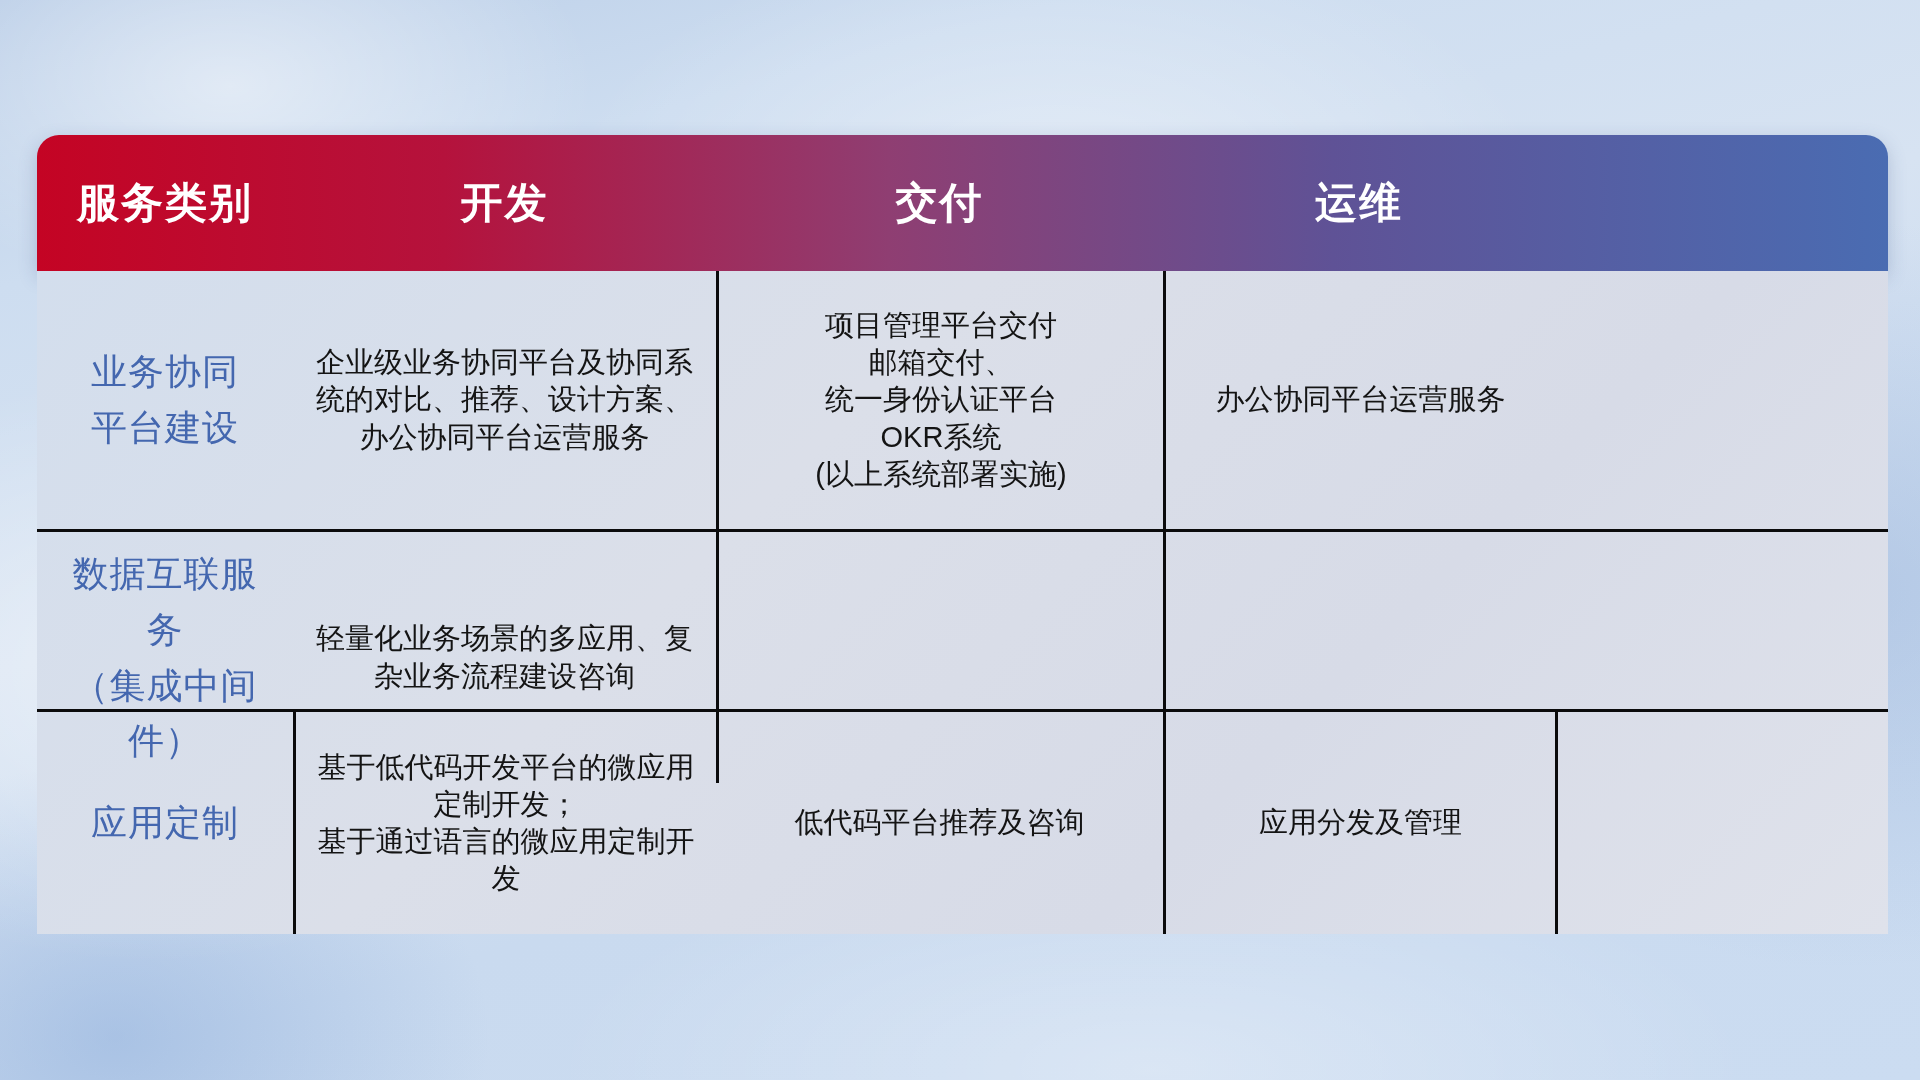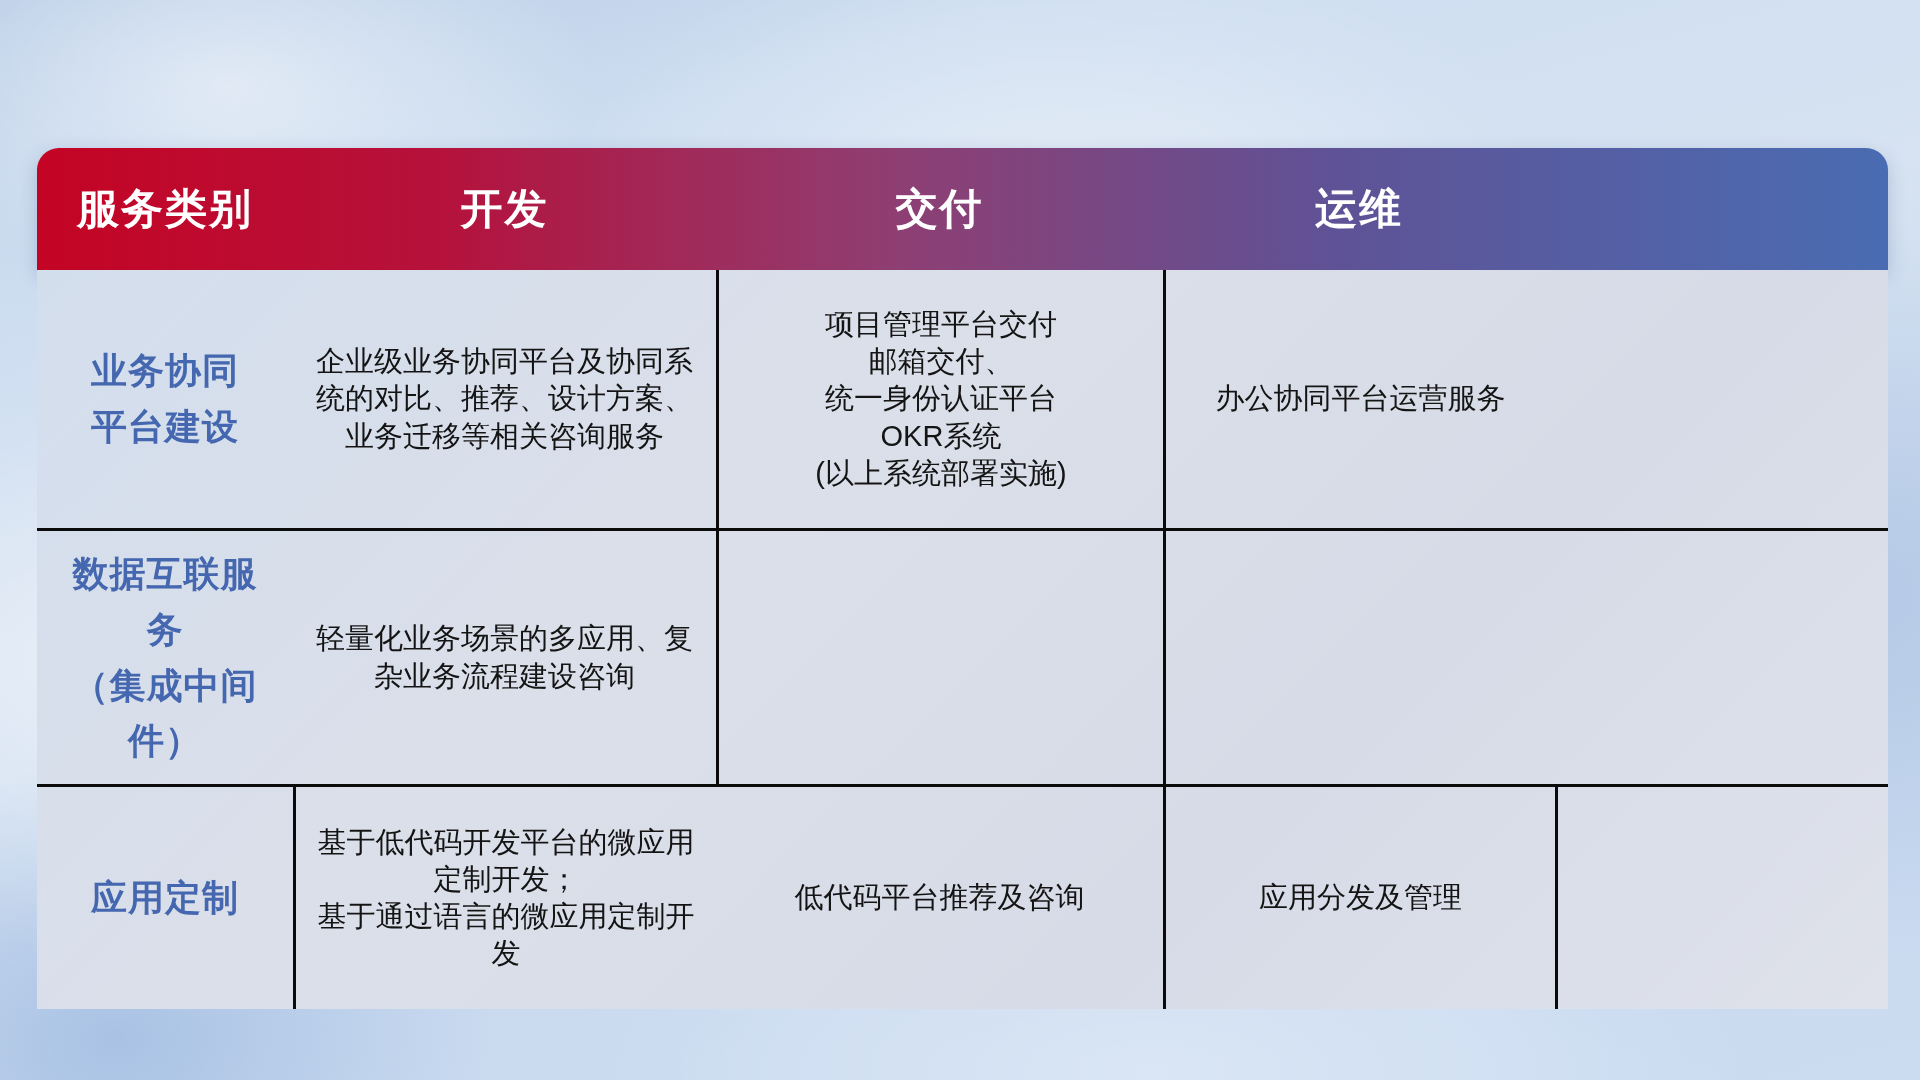--- a/index.html
+++ b/index.html
@@ -23,25 +23,24 @@
   .table-wrap {
     position: absolute;
     left: 37px; top: 135px;
     width: 1851px;
   }
   .grid-row {
     display: grid;
     grid-template-columns: 256px 423px 447px 392px 333px;
   }
   .thead {
-    height: 122px;
+    height: 136px;
     border-radius: 22px 22px 0 0;
     background: linear-gradient(90deg, #c40424 0%, #b5123c 22%, #8f3e72 46%, #5f5296 70%, #4a6cb2 100%);
     box-shadow: 0 6px 18px rgba(60,80,130,0.25);
-    margin-top: 13px;
   }
   .thead .hcell {
     display: flex; align-items: center; justify-content: center;
     color: #ffffff;
     font-size: 42px;
     font-weight: bold;
     letter-spacing: 2px;
   }
   .tbody {
     background: linear-gradient(135deg, #d3deed 0%, #dbdfe9 38%, #d7dbe7 68%, #dfe2eb 100%);
@@ -52,28 +51,28 @@
     display: flex; align-items: center; justify-content: center;
     text-align: center;
     padding: 14px 20px;
     color: #141414;
     font-size: 29px;
     line-height: 1.28;
     white-space: pre-line;
   }
   .tcell.cat {
     color: #4467af;
-    font-weight: bold;
+    font-weight: normal;
     font-size: 36px;
     line-height: 1.55;
     letter-spacing: 1px;
   }
   .tcell.b3, .tcell.b4, .tcell.b5 { border-left: 3px solid #0b0b0c; }
   .row-1 { height: 258px; }
-  .row-2 { height: 256px; }
+  .row-2 { height: 180px; }
   .row-3 { height: 225px; }
 </style>
 </head>
 <body>
 
 <div class="bg-clouds"></div>
 
 <div class="table-wrap">
 
   <div class="thead grid-row">
@@ -81,21 +80,21 @@
     <div class="hcell">开发</div>
     <div class="hcell">交付</div>
     <div class="hcell">运维</div>
   </div>
 
   <div class="tbody">
 
     <div class="trow grid-row row-1">
       <div class="tcell cat b1">业务协同
 平台建设</div>
-      <div class="tcell b2">企业级业务协同平台及协同系统的对比、推荐、设计方案、业务迁移等相关咨询服务</div>
+      <div class="tcell b2">企业级业务协同平台及协同系统的对比、推荐、设计方案、办公协同平台运营服务</div>
       <div class="tcell b4">项目管理平台交付
 邮箱交付、
 统一身份认证平台
 OKR系统
 (以上系统部署实施)</div>
       <div class="tcell b5">办公协同平台运营服务</div>
     </div>
 
     <div class="trow grid-row row-2">
       <div class="tcell cat b1">数据互联服务

